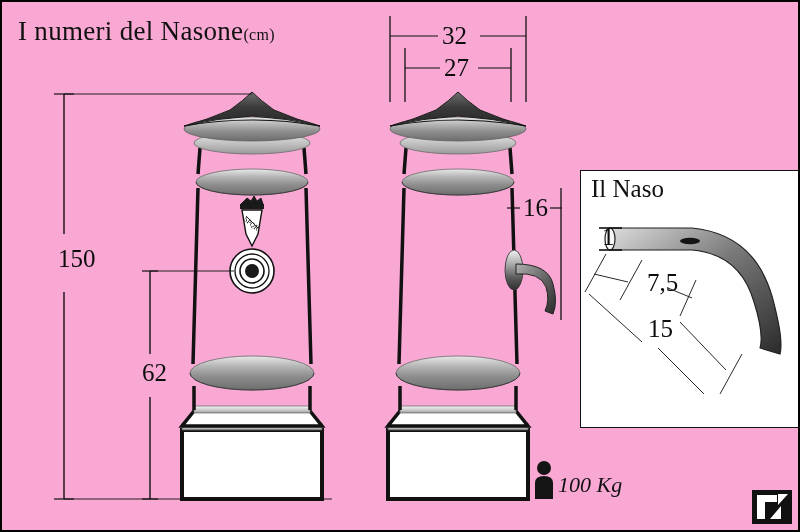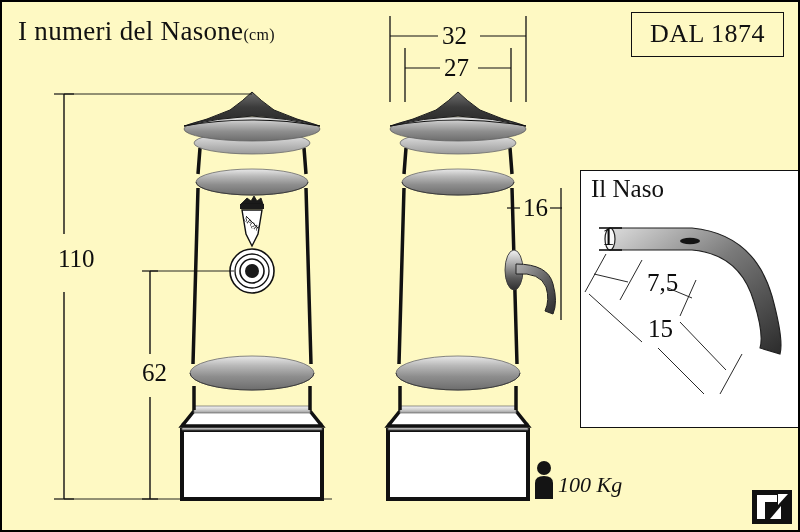--- a/index.html
+++ b/index.html
@@ -4,21 +4,21 @@
 <style>
   html, body {
     margin: 0;
     padding: 0;
     background: #ffffff;
   }
   #sheet {
     position: relative;
     width: 800px;
     height: 532px;
-    background: #fef9c3;
+    background: #f9a8d4;
     border: 2px solid #000000;
     box-sizing: border-box;
     font-family: "Liberation Serif", "DejaVu Serif", serif;
     overflow: hidden;
   }
   .abs { position: absolute; }
 
   
   #title {
     left: 16px; top: 14px;
@@ -84,23 +84,20 @@
 </style>
 </head>
 <body>
 
 <div id="sheet" data-name="drawing-sheet">
 
   <div id="title" class="abs" data-name="page-title">
     <span data-name="page-title-text">I numeri del Nasone</span><span id="title-unit" data-name="page-title-unit">(cm)</span>
   </div>
 
-  <div id="dal-box" class="abs" data-name="since-stamp">
-    <span data-name="since-stamp-text">DAL 1874</span>
-  </div>
 
   <div id="naso-box" class="abs" data-name="detail-panel-naso">
     <div id="naso-title" class="abs" data-name="detail-panel-title">Il Naso</div>
   </div>
 
   <svg class="overlay" viewBox="0 0 800 532" data-name="drawing-vectors">
     <defs>
       <linearGradient id="ringG" x1="0" y1="0" x2="0" y2="1">
         <stop offset="0%" stop-color="#e9e9e9"></stop>
         <stop offset="28%" stop-color="#b9b9b9"></stop>
@@ -259,21 +256,21 @@
       <line x1="656" y1="346" x2="702" y2="392" stroke="#111" stroke-width="0.9"></line>
       <line x1="740" y1="352" x2="718" y2="392" stroke="#111" stroke-width="0.9"></line>
     </g>
 
     <g data-name="person-weight-icon">
       <circle cx="542" cy="466" r="7" fill="#141414"></circle>
       <path d="M533 497 L533 481 Q533 474 542 474 Q551 474 551 481 L551 497 Z" fill="#141414"></path>
     </g>
   </svg>
 
-  <div class="abs dim" style="left:56px; top:244px;" data-name="dimension-total-height">110</div>
+  <div class="abs dim" style="left:56px; top:244px;" data-name="dimension-total-height">150</div>
 
   <div class="abs dim" style="left:140px; top:358px;" data-name="dimension-spout-height">62</div>
 
   <div class="abs dim" style="left:440px; top:21px;" data-name="dimension-outer-width">32</div>
 
   <div class="abs dim" style="left:442px; top:53px;" data-name="dimension-inner-width">27</div>
 
   <div class="abs dim" style="left:521px; top:193px;" data-name="dimension-spout-projection">16</div>
 
   <div class="abs dim" style="left:608px; top:224px;" data-name="dimension-naso-bore">1</div>

